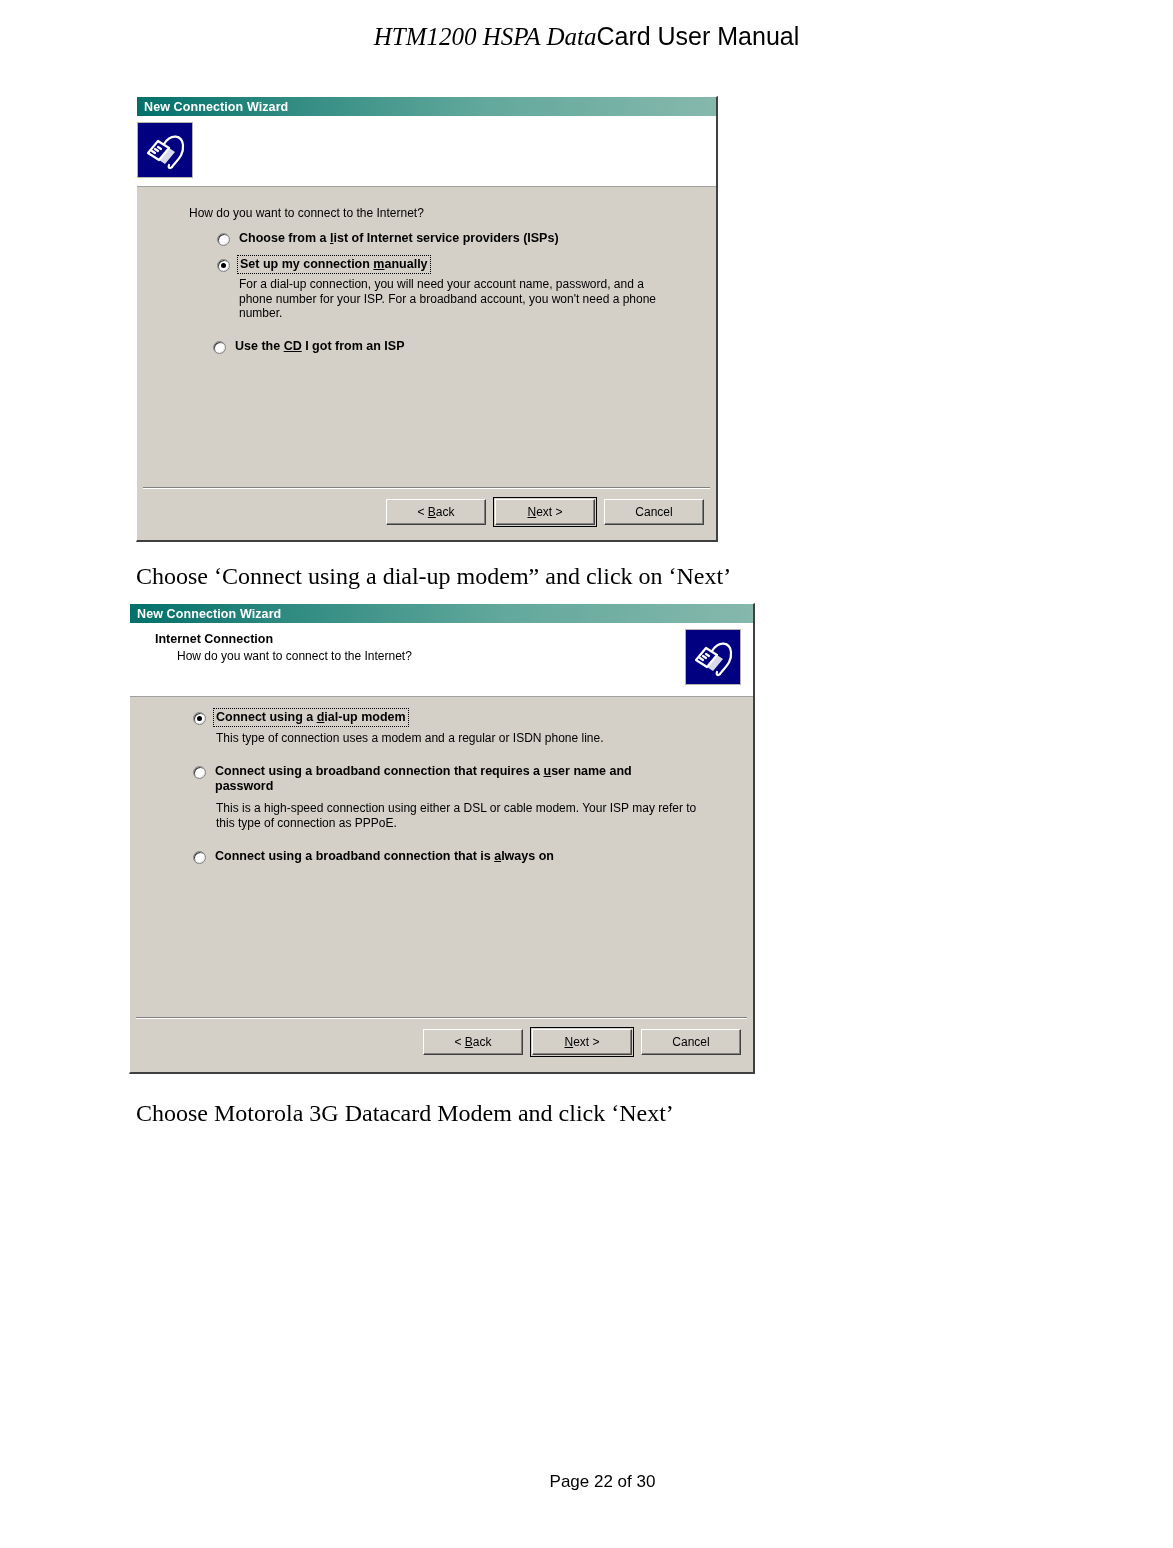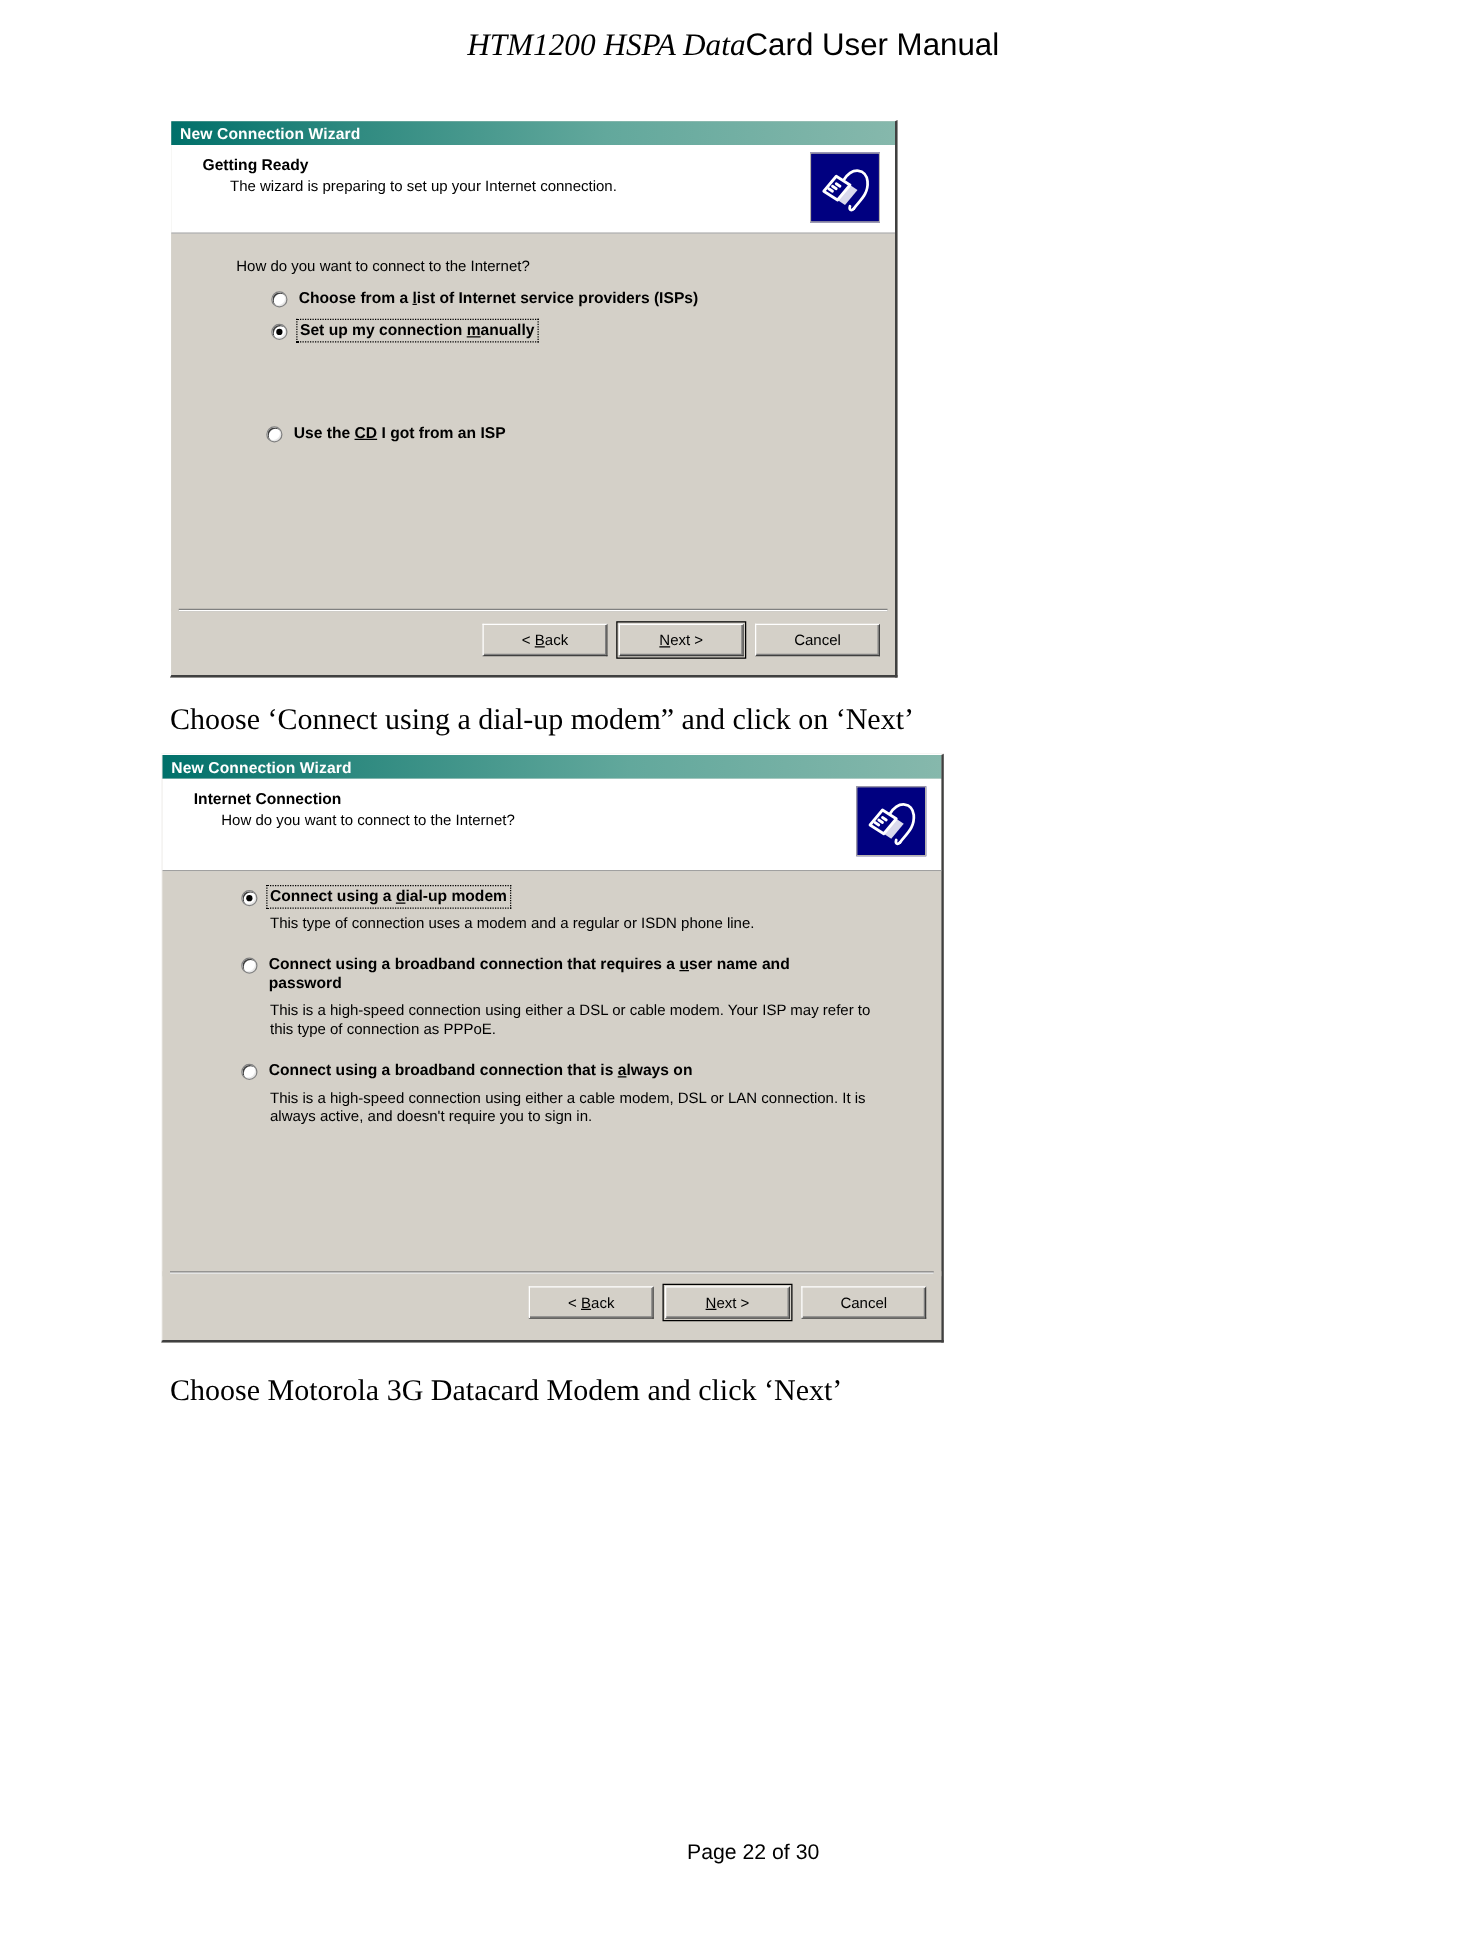--- a/index.html
+++ b/index.html
@@ -239,24 +239,20 @@
   <span class="hdr-serif">HTM1200 HSPA Data</span><span class="hdr-sans">Card User Manual</span>
 </div>
 
 <div class="dialog" id="dlg1" style="left:136px; top:96px; width:582px; height:446px;">
 
   <div class="titlebar">
     <span class="titlebar-text">New Connection Wizard</span>
   </div>
 
   <div class="head-band" style="height:71px;">
-    <div class="head-text">
-      <div class="head-title">Getting Ready</div>
-      <div class="head-sub">The wizard is preparing to set up your Internet connection.</div>
-    </div>
     <div class="head-icon">
       <svg width="54" height="54" viewBox="0 0 54 54" xmlns="http://www.w3.org/2000/svg">
         <rect width="54" height="54" fill="#000080"></rect>
         <g fill="none" stroke="#ffffff" stroke-width="2.2" stroke-linejoin="round" stroke-linecap="round">
           <path d="M10 30 L20 18 L31 25 L21 37 Z"></path>
           <path d="M26 21 C33 10, 44 12, 45 22 C46 33, 38 38, 34 44"></path>
           <path d="M34 44 C32 46, 30 45, 31 42"></path>
           <path d="M14 28 L17 30 M17 26 L20 28 M20 24 L23 26"></path>
         </g>
         <path d="M31 25 L37 29 L27 41 L21 37 Z" fill="#ffffff" opacity="0.85"></path>
@@ -269,20 +265,21 @@
 
     <div class="opt-row" style="position:absolute; left:80px; top:44px;">
       <span class="radio"></span>
       <span class="opt-label"><span>Choose from a </span><span class="ul">l</span><span>ist of Internet service providers (ISPs)</span></span>
     </div>
 
     <div class="opt-row" style="position:absolute; left:80px; top:70px;">
       <span class="radio checked"></span>
       <span class="opt-label focused"><span>Set up my connection </span><span class="ul">m</span><span>anually</span></span>
     </div>
+    <div class="opt-desc" style="position:absolute; left:102px; top:90px; width:440px;">For a dial-up connection, you will need your account name, password, and a phone number for your ISP. For a broadband account, you won't need a phone number.</div>
 
     <div class="opt-row" style="position:absolute; left:76px; top:152px;">
       <span class="radio"></span>
       <span class="opt-label"><span>Use the </span><span class="ul">CD</span><span> I got from an ISP</span></span>
     </div>
   </div>
 
   <div class="btnbar" style="height:53px;">
     <div class="btn-sep"></div>
     <div class="btn-row">
@@ -331,21 +328,20 @@
     <div class="opt-row" style="position:absolute; left:63px; top:67px; width:480px;">
       <span class="radio"></span>
       <span class="opt-label" style="width:450px;"><span>Connect using a broadband connection that requires a </span><span class="ul">u</span><span>ser name and password</span></span>
     </div>
     <div class="opt-desc" style="position:absolute; left:86px; top:104px; width:495px;">This is a high-speed connection using either a DSL or cable modem. Your ISP may refer to this type of connection as PPPoE.</div>
 
     <div class="opt-row" style="position:absolute; left:63px; top:152px; width:480px;">
       <span class="radio"></span>
       <span class="opt-label" style="width:450px;"><span>Connect using a broadband connection that is </span><span class="ul">a</span><span>lways on</span></span>
     </div>
-    <div class="opt-desc" style="position:absolute; left:86px; top:174px; width:480px;">This is a high-speed connection using either a cable modem, DSL or LAN connection. It is always active, and doesn't require you to sign in.</div>
   </div>
 
   <div class="btnbar" style="height:55px;">
     <div class="btn-sep"></div>
     <div class="btn-row">
       <button class="btn"><span>&lt; </span><span class="ul">B</span><span>ack</span></button>
       <button class="btn default"><span class="ul">N</span><span>ext &gt;</span></button>
       <button class="btn">Cancel</button>
     </div>
   </div>

